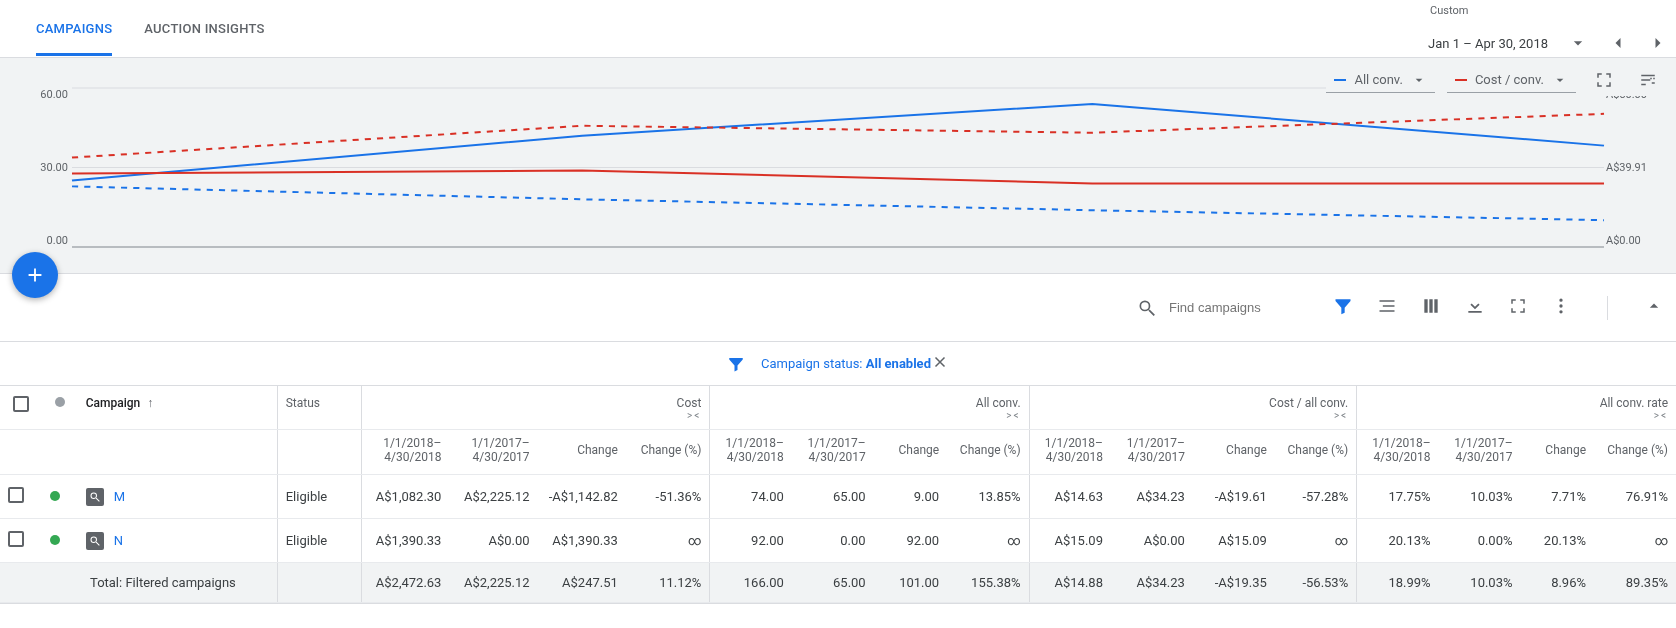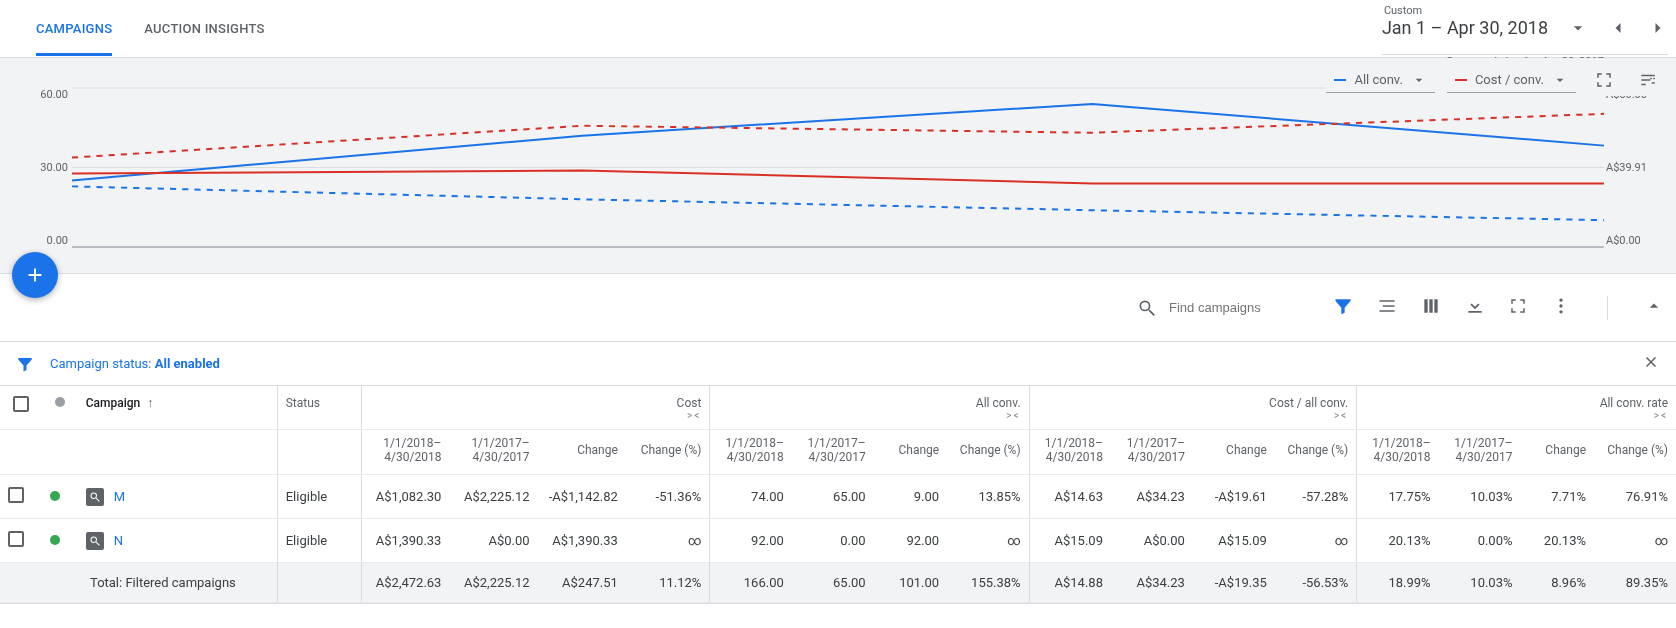--- a/index.html
+++ b/index.html
@@ -3,22 +3,22 @@
 <meta charset="utf-8">
 <style>
   * { box-sizing: border-box; margin: 0; padding: 0; }
   html, body { font-family: Roboto, Arial, sans-serif; font-size: 13px; color: #3c4043; background: #fff; width: 1676px; height: 628px; }
   .header { display: flex; align-items: flex-start; border-bottom: 1px solid #dadce0; padding: 0 0 0 0; position: relative; height: 58px; }
   .tabs { display: flex; align-items: flex-start; height: 56px; padding-left: 20px; }
   .tab { font-size: 13px; font-weight: 500; letter-spacing: .25px; padding: 0 16px; height: 56px; display: flex; align-items: center; color: #5f6368; cursor: pointer; position: relative; }
   .tab.active { color: #1a73e8; }
   .tab.active::after { content:""; position:absolute; left:16px; right:16px; bottom:0; height:3px; background:#1a73e8; }
   .date-range { position: absolute; right: 8px; top: 4px; text-align: left; font-size: 12px; }
-  .date-range .custom-label { color: #5f6368; font-size: 11px; margin-bottom: 0px; padding-left: 2px;}
-  .date-range .row1 { display:flex; align-items:center; gap: 20px; color:#3c4043; font-size: 18px; }
+  .date-range .custom-label { color: #5f6368; font-size: 11px; margin-bottom: 16px; padding-left: 2px;}
+  .date-range .row1 { display:flex; align-items:center; gap: 20px; color:#3c4043; font-size: 13px; }
   .date-range .row1 .arrow { fill:#5f6368; cursor:pointer; width:20px; height:20px; }
   .date-range .divider { border-top:1px solid #dadce0; margin-top:16px; text-align:center;}
   .date-range .compared { color:#5f6368; font-size: 11px; }
 
   .chart-wrap { background:#f1f3f4; border-bottom:1px solid #dadce0; position:relative; padding: 8px 0 0 0; height: 216px;}
   .chart-controls { position:absolute; right: 12px; top: 6px; display:flex; align-items:center; gap: 12px; background:#f1f3f4; z-index:10;}
   .metric-select { display:flex; align-items:center; gap:8px; padding: 4px 8px; cursor:pointer; border-bottom:1px solid #9aa0a6; font-size:13px; color:#5f6368;}
   .metric-swatch { width:12px; height:2px; }
   .icon-btn { width:32px; height:32px; display:flex; align-items:center; justify-content:center; cursor:pointer; color:#5f6368;}
   .icon-btn svg { fill: currentColor; }
@@ -32,21 +32,21 @@
   .fab svg { fill:#fff; }
 
   .toolbar { display:flex; align-items:center; height:68px; padding: 0 12px 0 0; border-bottom:1px solid #dadce0;}
   .toolbar .spacer { flex:1; }
   .search-slot { display:flex; align-items:center; gap: 12px; color:#5f6368;}
   .search-input { border:none; outline:none; font-size:13px; color:#5f6368; width:140px; background:transparent;}
   .toolbar-icons { display:flex; align-items:center; gap: 24px; margin-left: 24px;}
   .vert-sep { width:1px; height:24px; background:#dadce0; margin: 0 12px;}
   .blue { color:#1a73e8; }
 
-  .filter-bar { display:flex; align-items:center; height:44px; padding: 0 16px; border-bottom:1px solid #dadce0; font-size:13px; color:#1a73e8; justify-content:space-between;}
+  .filter-bar { display:flex; align-items:center; height:44px; padding: 0 16px; border-bottom:1px solid #dadce0; font-size:13px; color:#1a73e8; justify-content:center;}
   .filter-bar .left { display:flex; align-items:center; gap:16px;}
   .filter-bar .bold { font-weight:700;}
   .filter-bar .close { color:#5f6368; cursor:pointer;}
 
   .table-scroll { overflow-x:auto; border-bottom:1px solid #dadce0;}
   table { border-collapse: collapse; width: 100%; table-layout: fixed;}
   th, td { border-bottom:1px solid #e8eaed; font-weight:400;}
   thead th { background:#fff; color:#5f6368; font-size:12px; }
   thead tr:first-child th { vertical-align:top; padding: 10px 8px 8px 8px; height:40px;}
   thead tr:nth-child(2) th { padding: 6px 8px 10px 8px; }

